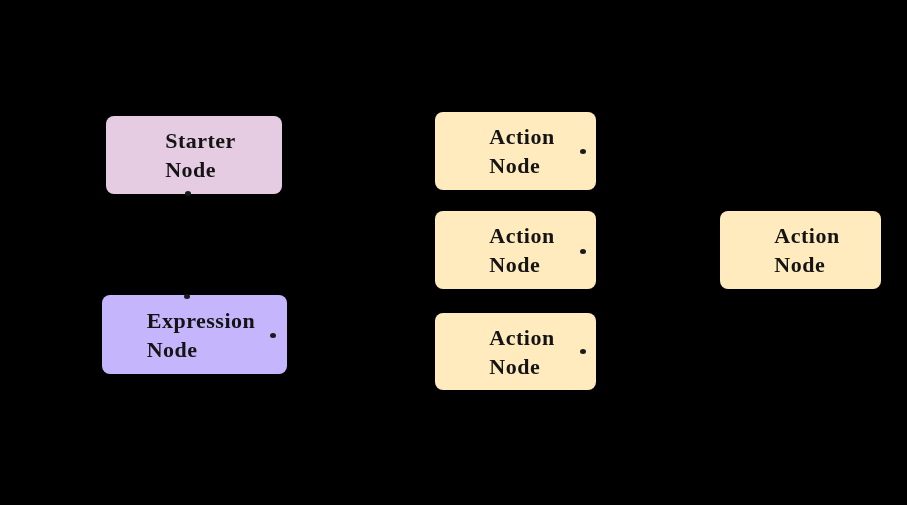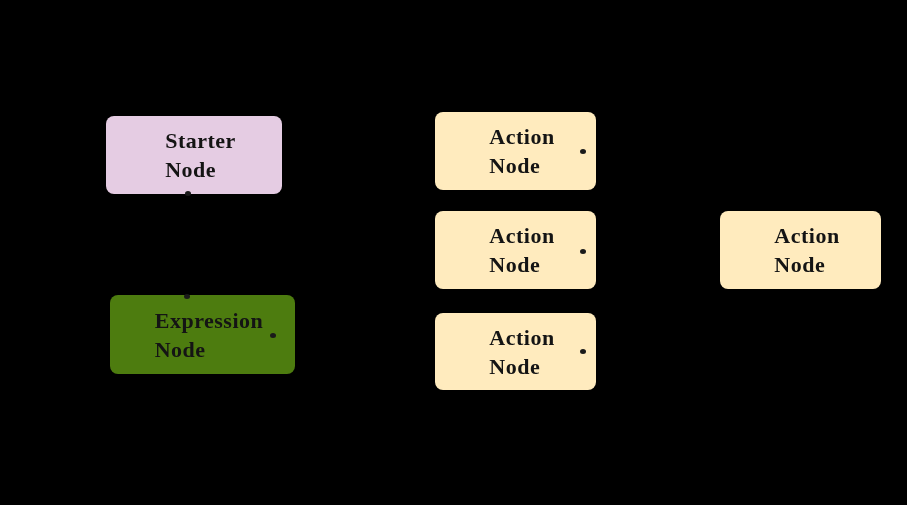--- a/index.html
+++ b/index.html
@@ -43,21 +43,21 @@
 
 <div class="canvas">
 
   <div class="node" style="left: 106px; top: 116px; width: 163px; height: 78px; background-color: rgb(229, 204, 227);">
     <div class="node-label">
       <span>Starter</span><br>
       <span>Node</span>
     </div>
   </div>
 
-  <div class="node" style="left: 102px; top: 295px; width: 172px; height: 79px; background-color: #4d7c0f; margin-left: 8px;">
+  <div class="node" style="left: 102px; top: 295px; width: 172px; height: 79px; background-color: #c4b5fd;">
     <div class="node-label">
       <span>Expression</span><br>
       <span>Node</span>
     </div>
   </div>
 
   <div class="node" style="left: 435px; top: 112px; width: 148px; height: 78px; background-color: rgb(255, 235, 190);">
     <div class="node-label">
       <span>Action</span><br>
       <span>Node</span>

